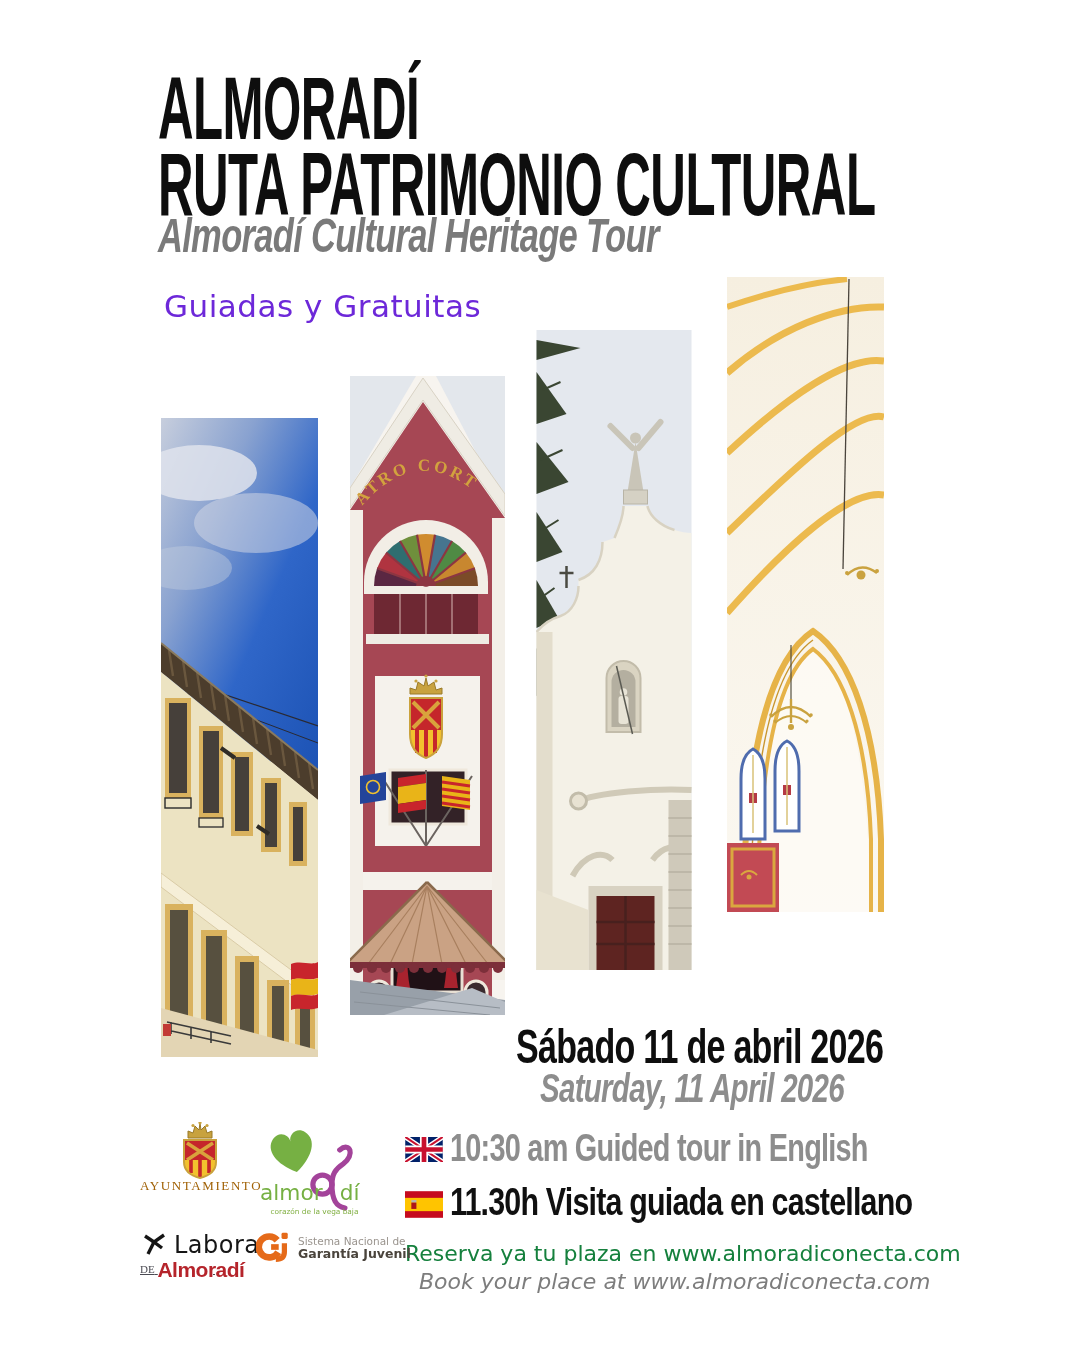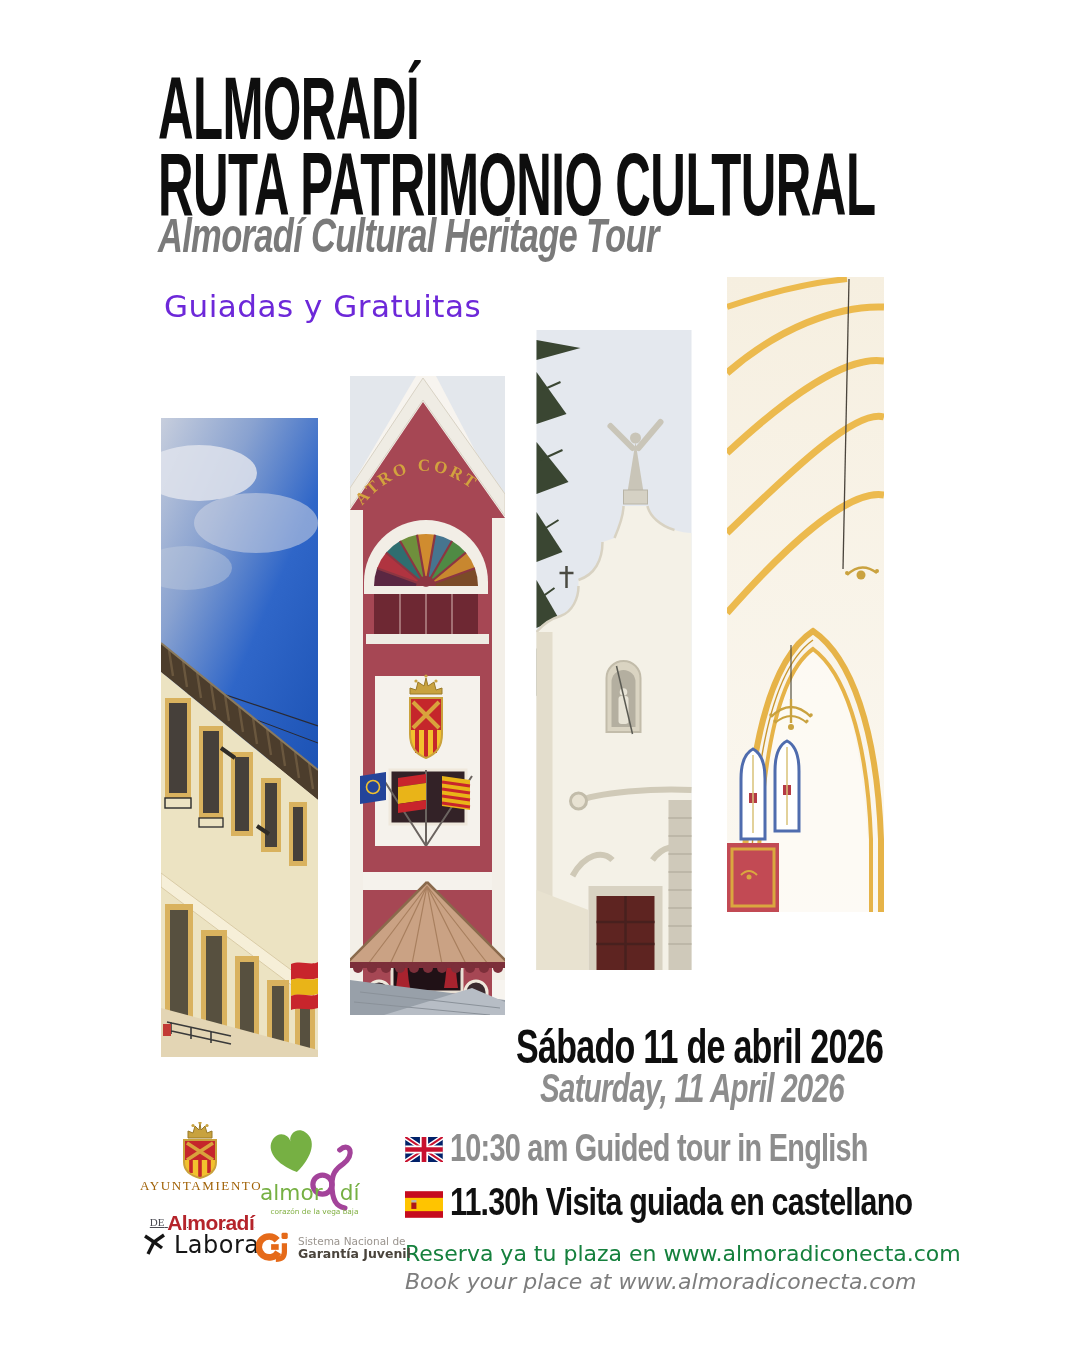--- a/index.html
+++ b/index.html
@@ -13,28 +13,28 @@
   .title2{left:158px;top:140px;font-size:88px;transform:scale(0.56,1.02);}
   .subtitle{left:158px;top:212px;font-size:48px;font-style:italic;color:#7a7a7a;
             transform:scale(0.72,1);}
   .guiadas{left:164px;top:291px;font-size:31px;color:#6d28d9;letter-spacing:0.5px;}
   .freetours{left:164px;top:330px;font-size:30px;font-style:italic;color:#8d8d8d;}
   .date-es{left:516px;top:1022px;font-size:46px;transform:scale(0.74,1.05);}
   .date-en{left:540px;top:1068px;font-size:41px;font-style:italic;color:#8d8d8d;transform:scale(0.72,1);}
   .sess1{left:450px;top:1129px;font-size:38px;color:#8d8d8d;transform:scale(0.76,1);}
   .sess2{left:450px;top:1183px;font-size:38px;color:#101010;transform:scale(0.80,1);}
   .book-es{left:405px;top:1243px;font-size:22px;color:#15803d;}
-  .book-en{left:405px;top:1271px;font-size:22px;font-style:italic;color:#7d7d7d;}
+  .book-en{left:419px;top:1271px;font-size:22px;font-style:italic;color:#7d7d7d;}
   .photo{position:absolute;}
   .photo svg{display:block;width:100%;height:100%;}
   .flag{position:absolute;}
   
   .ayto-line1{left:140px;top:1179px;width:120px;text-align:center;font-family:"Liberation Serif",serif;
               font-size:13px;letter-spacing:1.6px;color:#a16207;}
-  .ayto-line2{left:140px;top:1212px;width:124px;text-align:center;font-family:"Liberation Serif",serif;
+  .ayto-line2{left:140px;top:1259px;width:124px;text-align:left;font-family:"Liberation Serif",serif;
               font-size:11px;color:#4a4a52;text-decoration:underline;}
   .ayto-name{font-family:"Liberation Sans",sans-serif;font-weight:700;font-size:21px;color:#b5242b;
              letter-spacing:-0.5px;vertical-align:-4px;}
   .labora-label{left:174px;top:1233px;font-size:24px;color:#151515;font-weight:500;letter-spacing:0.5px;}
   .gar-line1{left:298px;top:1236px;font-size:10.5px;color:#9a948e;text-align:right;}
   .gar-line2{left:298px;top:1248px;font-size:12.5px;font-weight:700;color:#4a443c;}
 </style>
 </head>
 <body>
 

